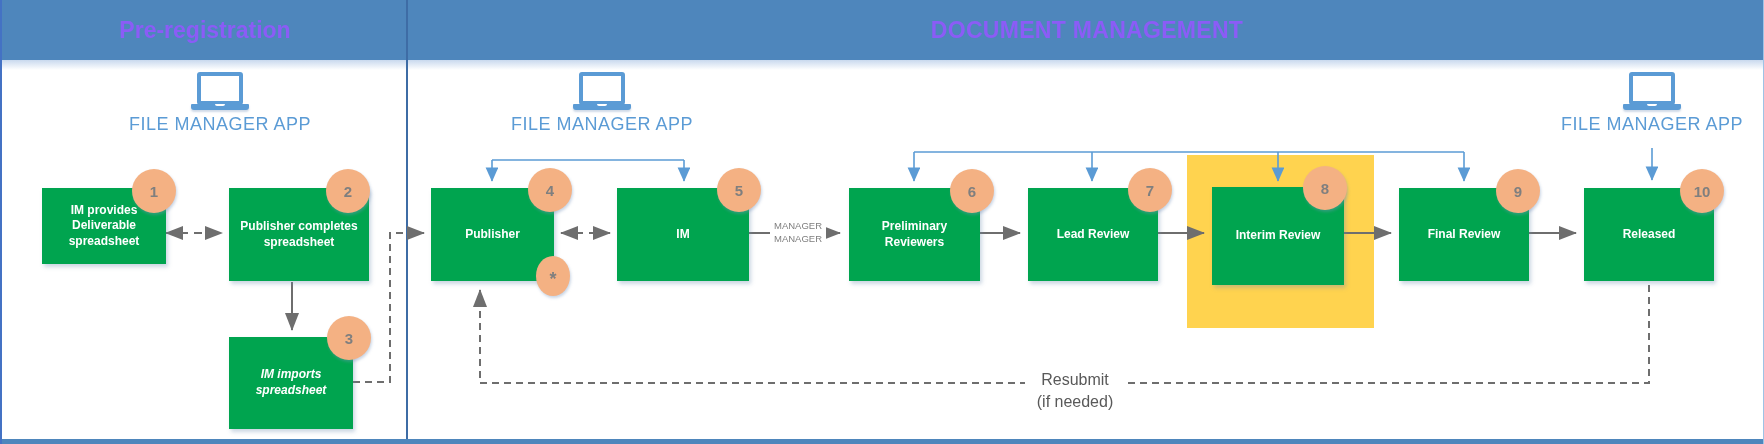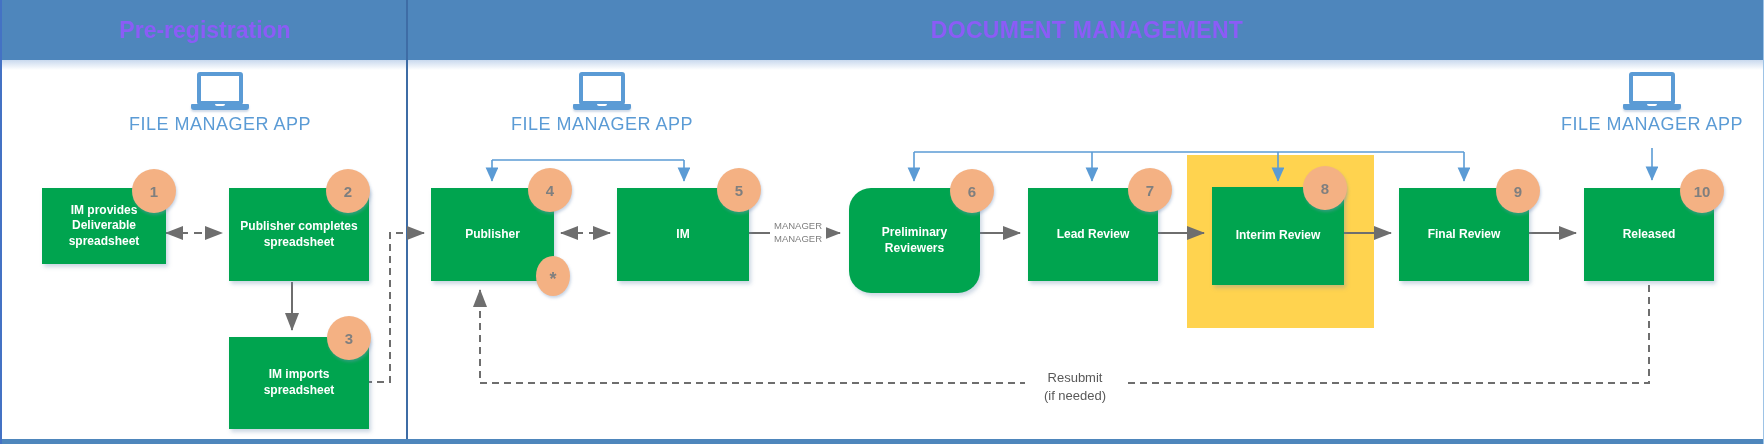--- a/index.html
+++ b/index.html
@@ -35,43 +35,43 @@
 
   
   svg.wires{position:absolute;left:0;top:0;z-index:2;pointer-events:none;}
 
   
   .step{position:absolute;background:#00A44F;color:#fff;font-weight:bold;font-size:12px;line-height:1.3;
     display:flex;align-items:center;justify-content:center;text-align:center;box-sizing:border-box;padding:4px 7px;
     box-shadow:2px 3px 4px rgba(110,140,175,.35);z-index:3;}
   .b1{left:40px;top:188px;width:124px;height:76px;}
   .b2{left:227px;top:188px;width:140px;height:93px;}
-  .b3{left:227px;top:337px;width:140px;height:92px;}
+  .b3{left:227px;top:337px;width:124px;height:92px;font-style:italic;}
   .b4{left:429px;top:188px;width:123px;height:93px;}
   .b5{left:615px;top:188px;width:132px;height:93px;}
-  .b6{left:847px;top:188px;width:131px;height:105px;border-radius:22px;}
+  .b6{left:847px;top:188px;width:131px;height:93px;}
   .b7{left:1026px;top:188px;width:130px;height:93px;}
   .b8{left:1210px;top:187px;width:132px;height:98px;}
   .b9{left:1397px;top:188px;width:130px;height:93px;}
   .b10{left:1582px;top:188px;width:130px;height:93px;}
 
   
   .badge{position:absolute;width:44px;height:44px;border-radius:50%;background:#F4B183;color:#7F7F7F;
     font-weight:bold;font-size:15px;display:flex;align-items:center;justify-content:center;z-index:4;
     box-shadow:1px 2px 3px rgba(120,150,190,.4);}
   .n1{left:130px;top:169px;}  .n2{left:324px;top:169px;}  .n3{left:325px;top:316px;}
   .n4{left:526px;top:168px;}  .n5{left:715px;top:168px;}  .n6{left:948px;top:169px;}
   .n7{left:1126px;top:168px;} .n8{left:1301px;top:166px;} .n9{left:1494px;top:169px;}
   .n10{left:1678px;top:169px;}
   .badge.asterisk{left:534px;top:256px;width:34px;height:34px;font-size:18px;line-height:0;padding-top:6px;}
 
   
   .edge-label{position:absolute;color:#7F7F7F;background:#fff;text-align:center;z-index:3;}
   .design-review{left:768px;top:220px;width:56px;font-size:9.5px;line-height:1.35;}
-  .resubmit{left:1023px;top:369px;width:100px;font-size:13px;line-height:1.35;color:#595959;z-index:3;}
+  .resubmit{left:1023px;top:369px;width:100px;font-size:16px;line-height:1.35;color:#595959;z-index:3;}
 </style>
 </head>
 <body>
 
 <div id="canvas">
 
   <div class="header"></div>
   <div class="header-label pre">Pre-registration</div>
   <div class="header-label doc">DOCUMENT MANAGEMENT</div>
   <div class="header-fade"></div>

